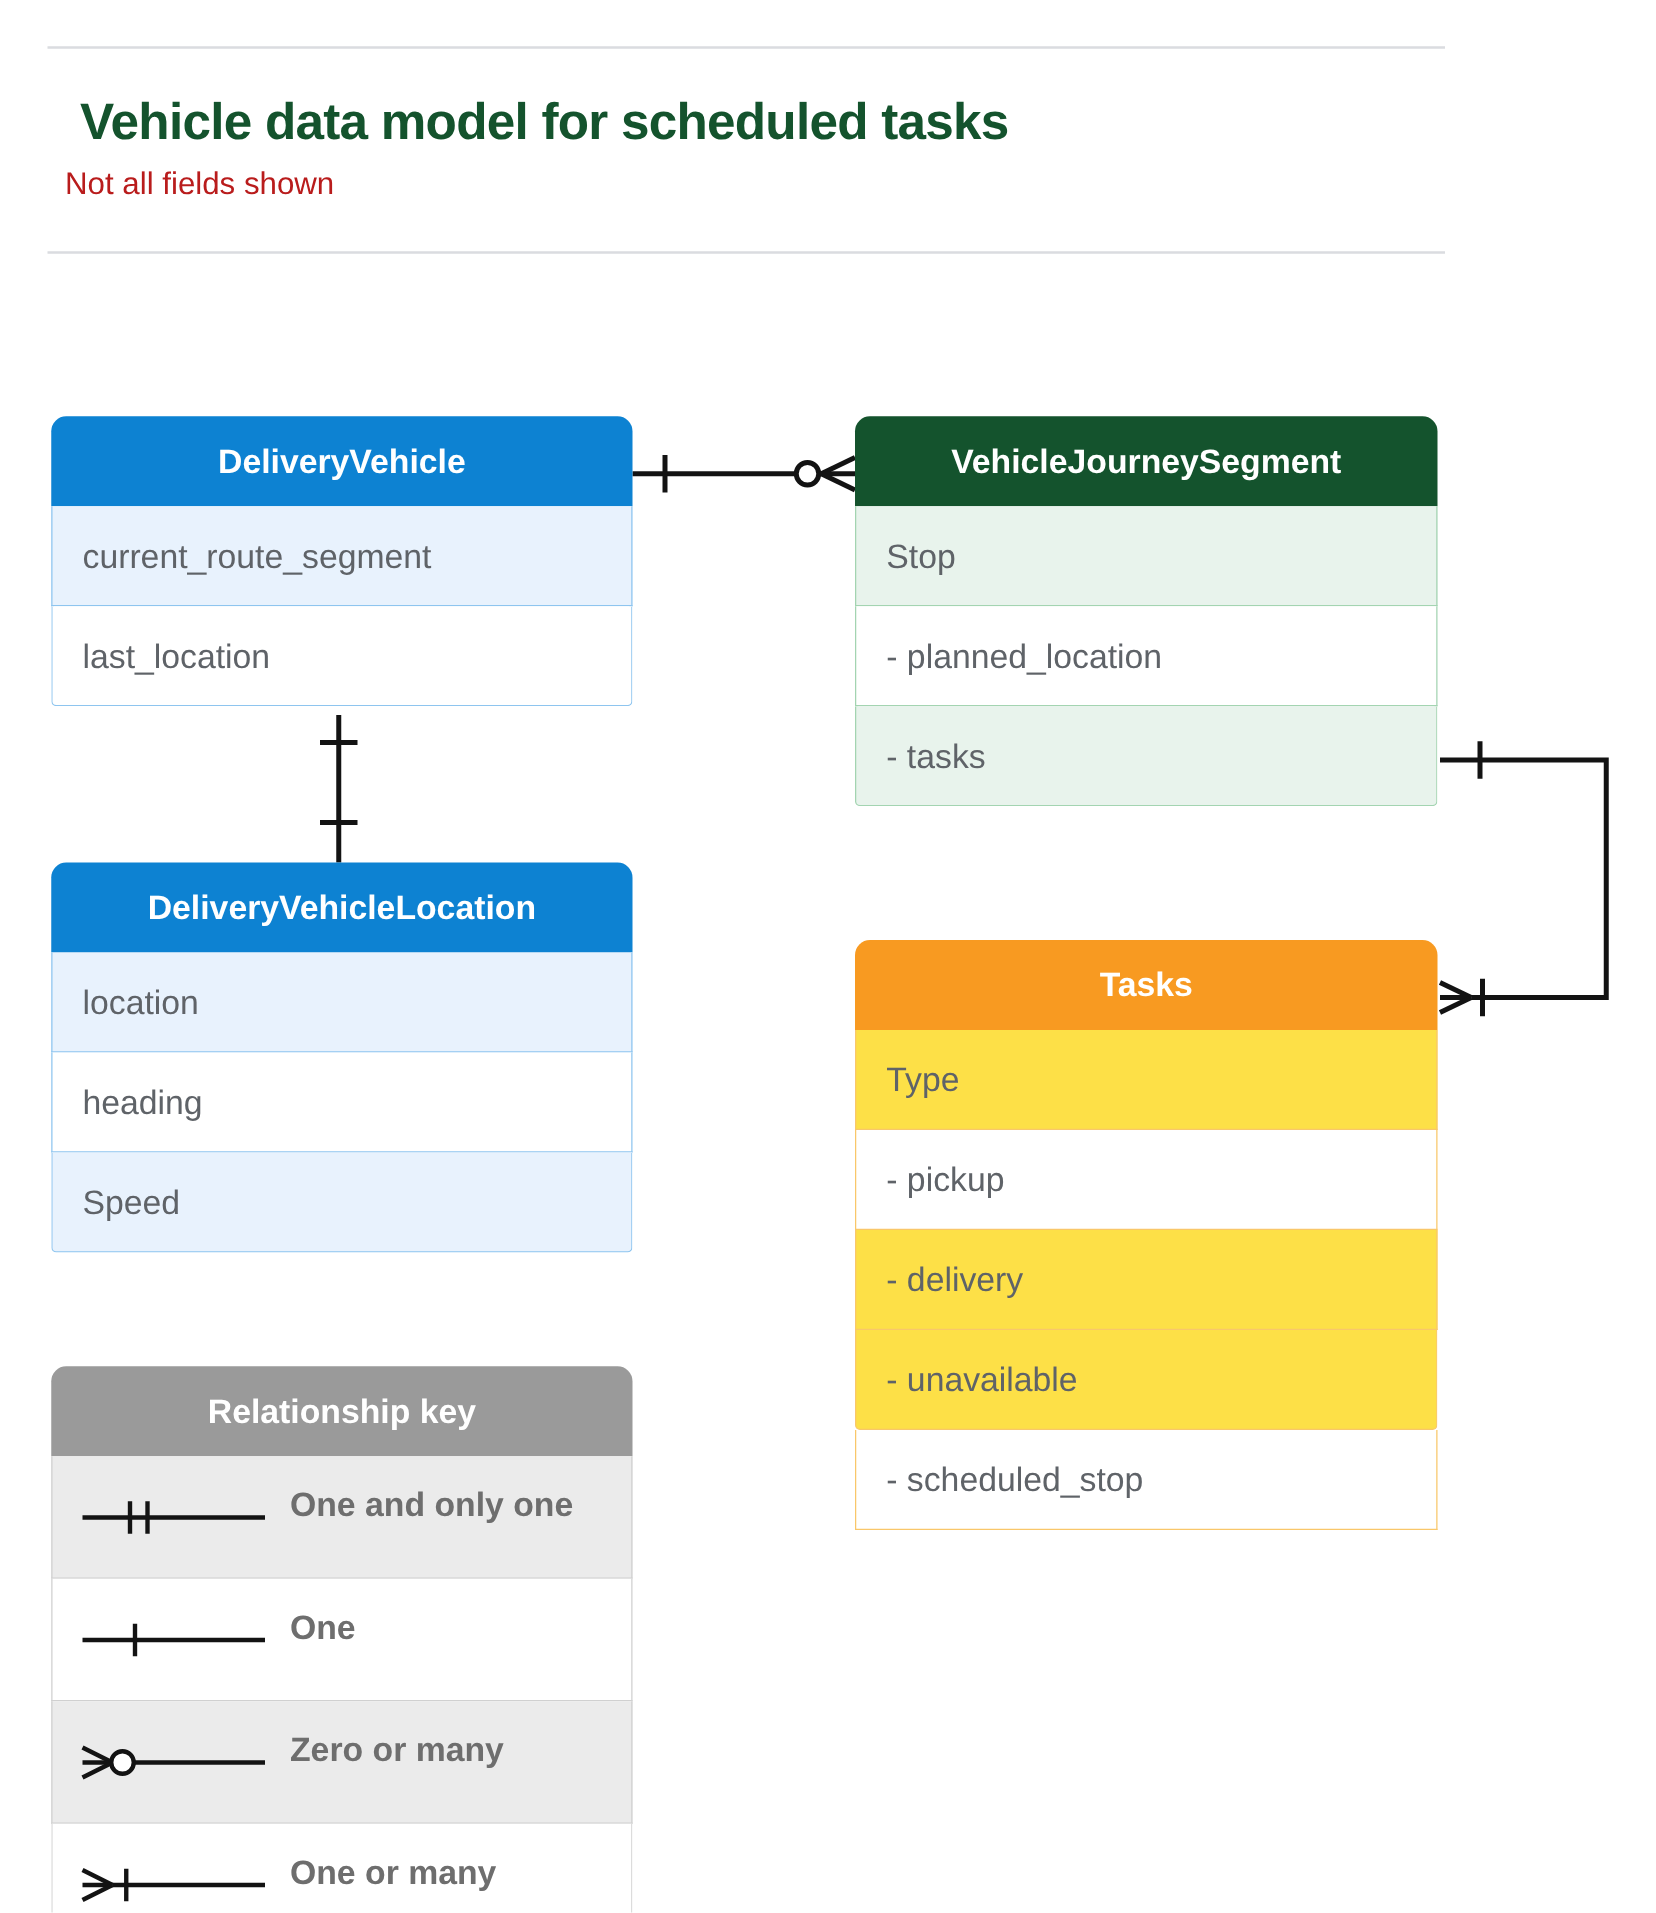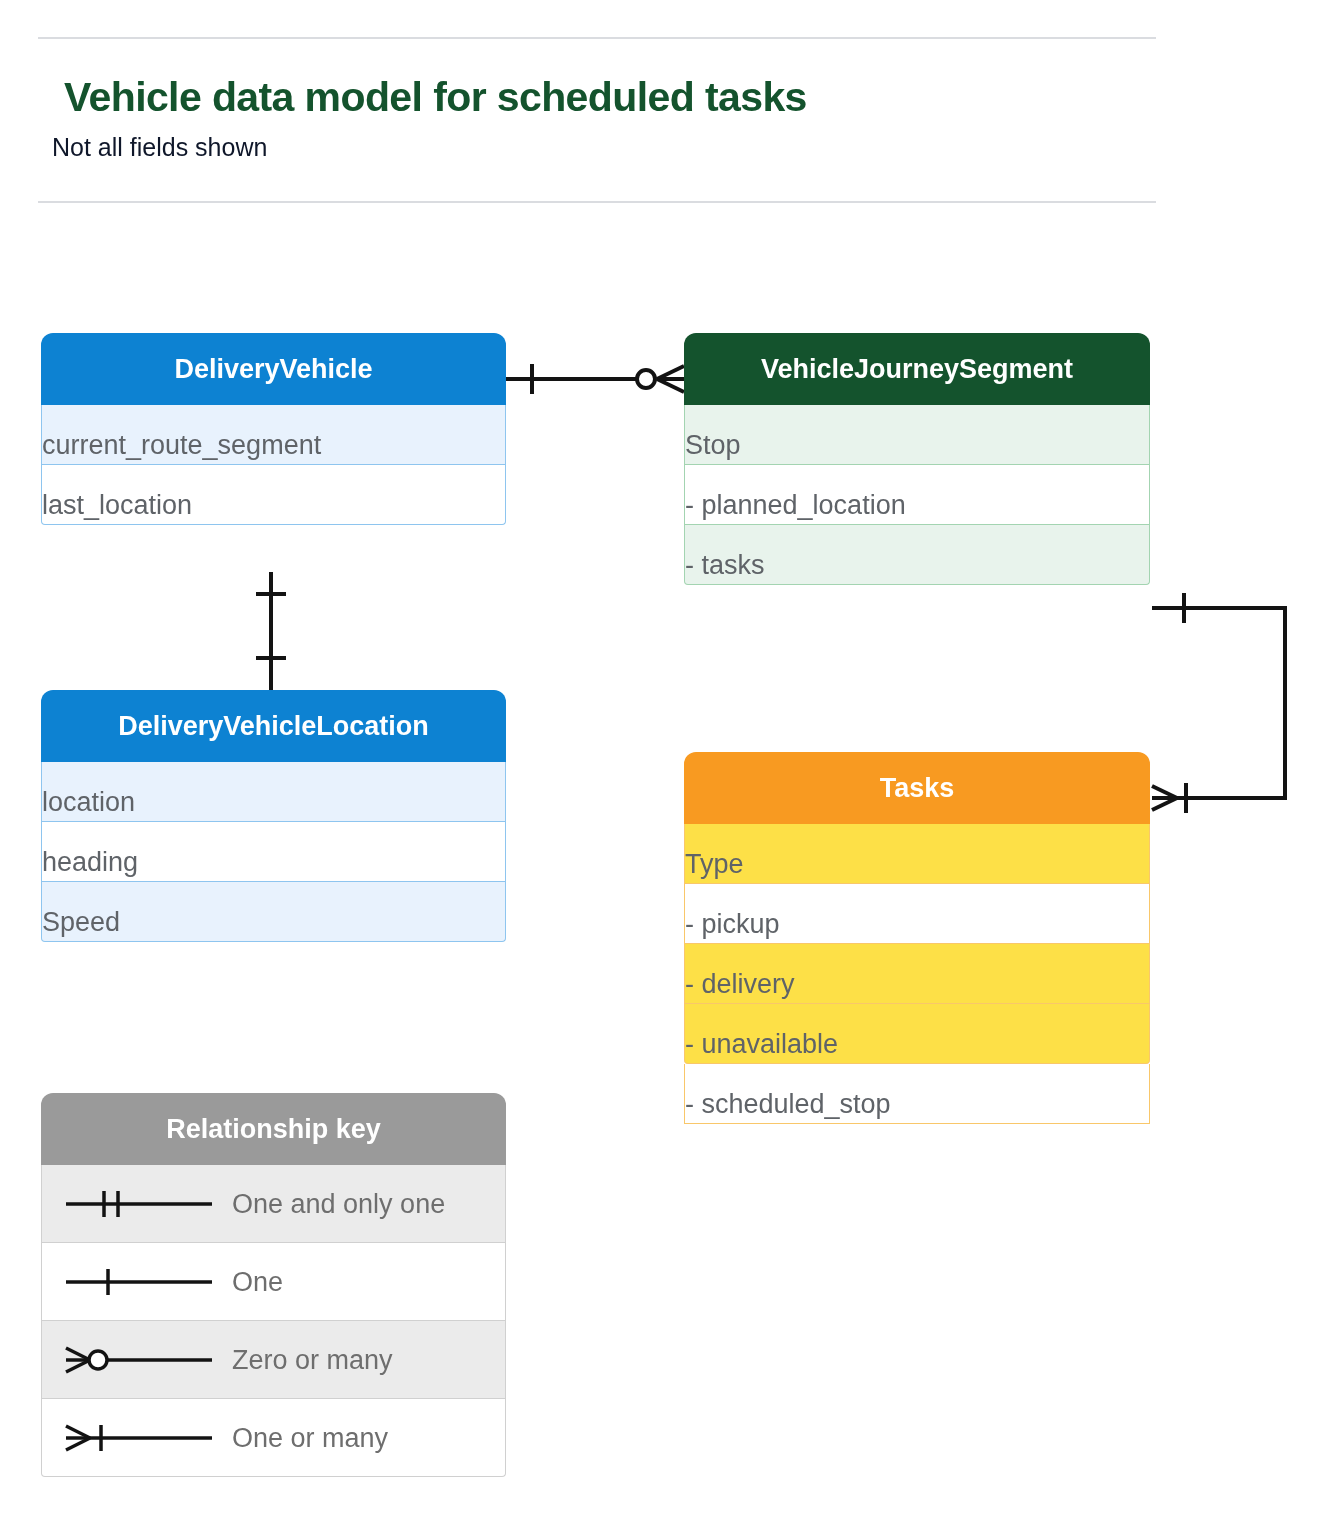--- a/index.html
+++ b/index.html
@@ -36,21 +36,21 @@
     letter-spacing: -0.6px;
     color: #14532d;
     white-space: nowrap;
   }
   .page-subtitle {
     position: absolute;
     left: 52px;
     top: 133px;
     font-size: 25px;
     font-weight: normal;
-    color: #0f172a;
+    color: #b91c1c;
     white-space: nowrap;
   }
 
   
   .entity {
     position: absolute;
     box-sizing: border-box;
   }
   .entity-header {
     box-sizing: border-box;
@@ -59,22 +59,23 @@
     text-align: center;
     font-size: 27px;
     font-weight: bold;
     color: #ffffff;
     border-radius: 12px 12px 0 0;
     white-space: nowrap;
     overflow: hidden;
   }
   .entity-row {
     box-sizing: border-box;
-    height: 60px;
+    height: 80px;
     line-height: 80px;
+    padding-left: 24px;
     font-size: 27px;
     color: #5f6368;
     white-space: nowrap;
     overflow: hidden;
   }
   .entity-row.last { border-radius: 0 0 4px 4px; }
 
   
   .t-blue .entity-header { background: #0d82d2; }
   .t-blue .entity-row { border: 1px solid #8ec5ef; border-top: none; }
@@ -95,22 +96,23 @@
 
   
   .t-gray .entity-header { background: #9a9a9a; }
   .t-gray .entity-row { border: 1px solid #d0d0d0; border-top: none; position: relative; }
   .t-gray .entity-row.alt { background: #ebebeb; }
   .t-gray .entity-row.plain { background: #ffffff; }
 
   
   .legend-row {
     padding-left: 0;
-    height: 78px;
+    height: 98px;
     line-height: 78px;
+    font-weight: bold;
   }
   .legend-symbol {
     position: absolute;
     left: 22px;
     top: 50%;
     transform: translateY(-50%);
     width: 160px;
     height: 40px;
   }
   .legend-label {

